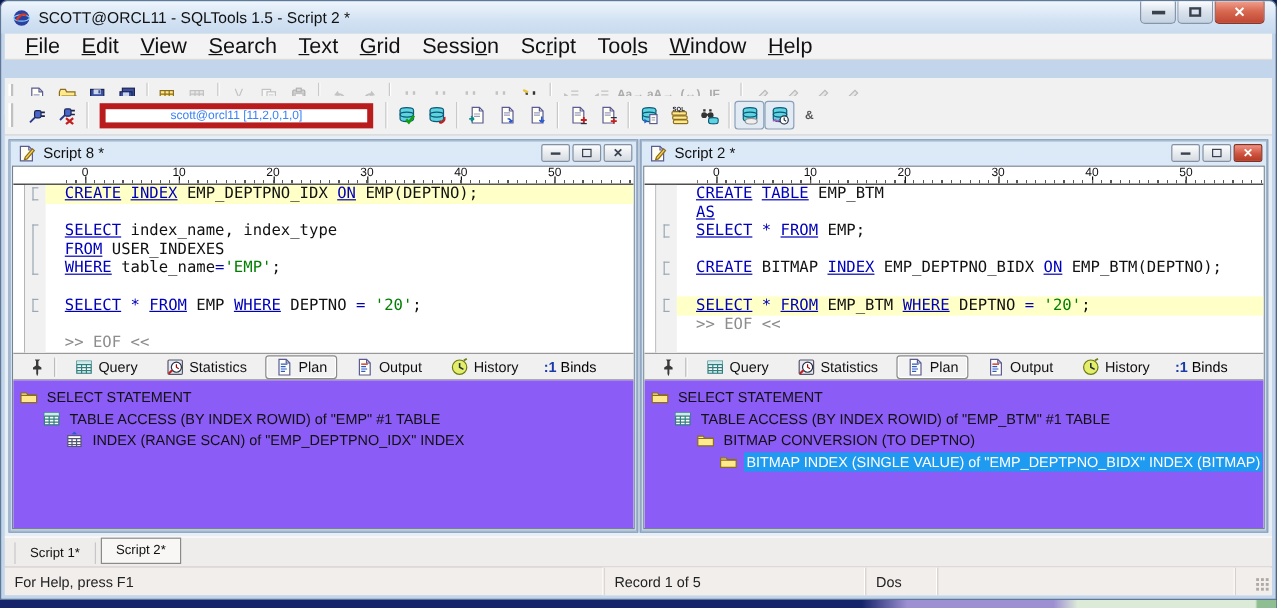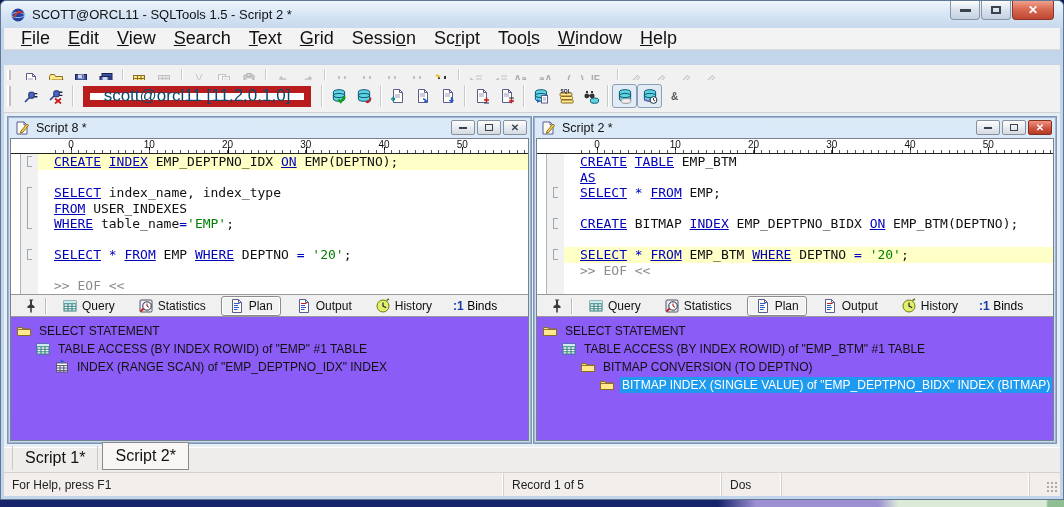--- a/index.html
+++ b/index.html
@@ -37,22 +37,22 @@
   .tb1 { top:64px; height:30px; border-bottom:1px solid #e0e0e0; }
   .tb2 { top:79px; height:33px; border-bottom:1px solid #cfcfcf; }
   .grip { width:7px; height:20px; margin:0 4px 0 3px;
       border-left:2px solid #fff; box-shadow:inset 2px 0 0 #c0c0c0; }
   .tbtn { width:25px; height:24px; display:flex; align-items:center; justify-content:center;
       border:1px solid transparent; border-radius:3px; }
   .tbtn.dis { filter:grayscale(1) opacity(.45); }
   .tbtn.pressed { border-color:#8aa0b8; background:#e2ebf4; }
   .tsep { width:1px; height:22px; background:#c9c9c9; margin:0 4px; box-shadow:1px 0 0 #fff; }
   .ticon { font-size:10px; color:#555; white-space:nowrap; font-weight:bold; }
-  .combo { width:228px; height:21px; background:#fff; border:7px solid #b91c1c;
-      display:flex; align-items:center; justify-content:center; font-size:17px; color:#0c4a6e; margin:0 6px; }
+  .combo { width:228px; height:21px; background:#fff; border:5px solid #b91c1c;
+      display:flex; align-items:center; justify-content:center; font-size:10px; color:#3b82f6; margin:0 6px; }
 
   
   .mdi { position:absolute; left:3px; right:3px; top:112px; height:334px; background:#e8eef6; }
   .child { position:absolute; top:3px; height:328px; border:1px solid #7d96b4;
       background:linear-gradient(#dcEAf8,#c5d9ee); padding:0 2px 2px 2px; display:flex; flex-direction:column;
       box-shadow:0 0 0 1px #9fb4cc inset; }
   .child.c1 { left:3px;  width:525px; }
   .child.c2 { left:529px; width:524px; }
   .ctitle { height:21px; display:flex; align-items:center; padding:0 2px 0 4px; }
   .ctitle .clabel { font-size:12.5px; color:#111; margin-left:6px; flex:1; }
@@ -98,21 +98,21 @@
 
   
   .tree { flex:1; background:#8b5cf6; padding-top:5px; overflow:hidden; }
   .trow { height:18px; display:flex; align-items:center; gap:5px; font-size:12px; color:#111; white-space:nowrap; }
   .trow .tlabel { padding:1px 2px; }
   .trow .tlabel.sel { background:var(--selbg); color:var(--selfg); }
 
   
   .doctabs { position:absolute; left:3px; right:3px; top:446px; height:25px; background:#efedeb;
       border-top:1px solid #fff; display:flex; align-items:flex-end; padding:0 0 2px 8px; }
-  .dtab { font-size:16px; color:#111; padding:3px 12px; border-right:1px solid #c8c8c8; border-left:1px solid #c8c8c8; }
+  .dtab { font-size:11px; color:#111; padding:3px 12px; border-right:1px solid #c8c8c8; border-left:1px solid #c8c8c8; }
   .dtab.sel { border:1px solid #8a8a8a; background:#f8f7f5; border-radius:0; padding:4px 12px; margin:0 4px; }
 
   
   .statusbar { position:absolute; left:3px; right:3px; top:471px; height:24px; background:#f2eeec;
       border-top:1px solid #d8d0cd; display:flex; align-items:center; font-size:12px; color:#222; }
   .sp { height:100%; display:flex; align-items:center; padding:0 8px; border-left:1px solid #d8cfcb; box-shadow:-1px 0 0 #fff; }
   .sp.help { flex:0 0 499px; border-left:none; box-shadow:none; }
   .sp.rec { flex:0 0 218px; }
   .sp.mode { flex:0 0 60px; }
   .sp.e1 { flex:0 0 248px; }

